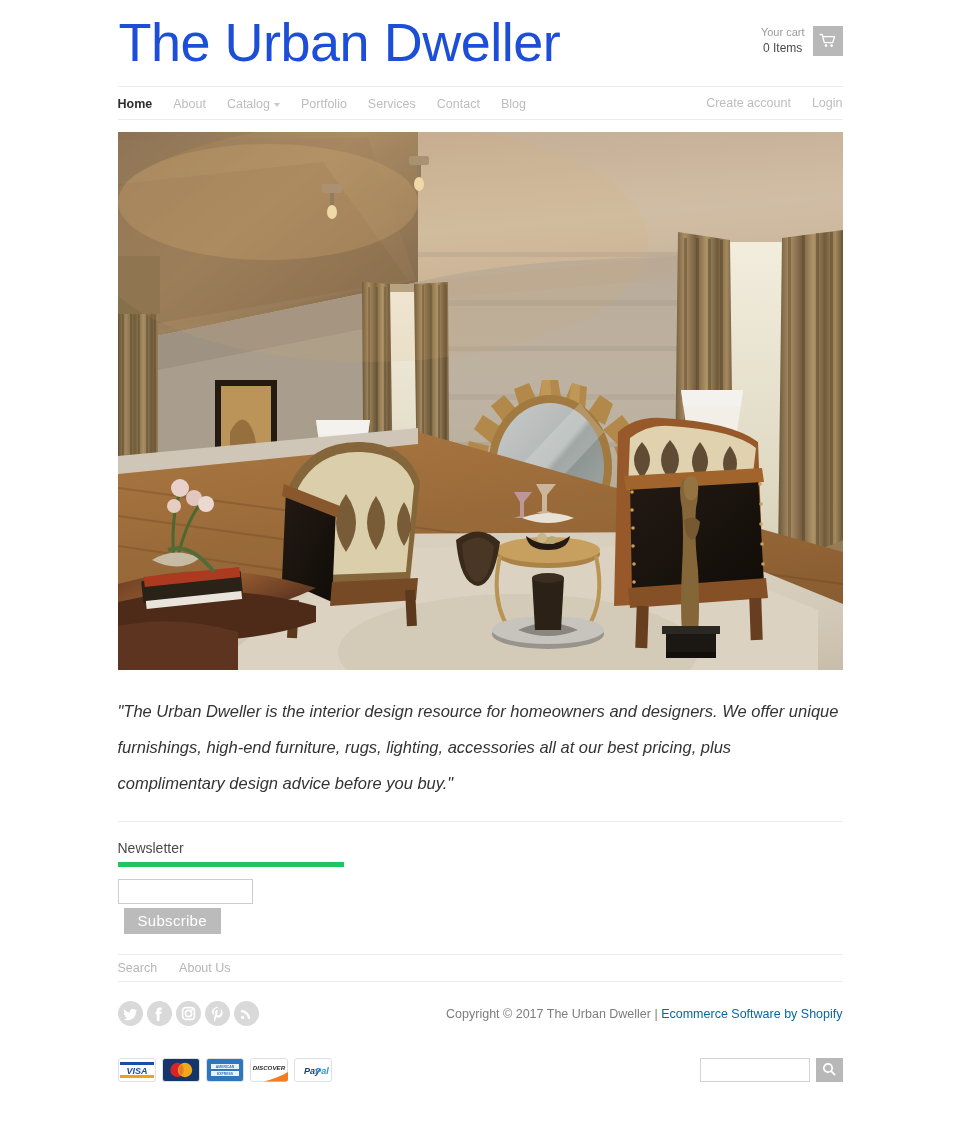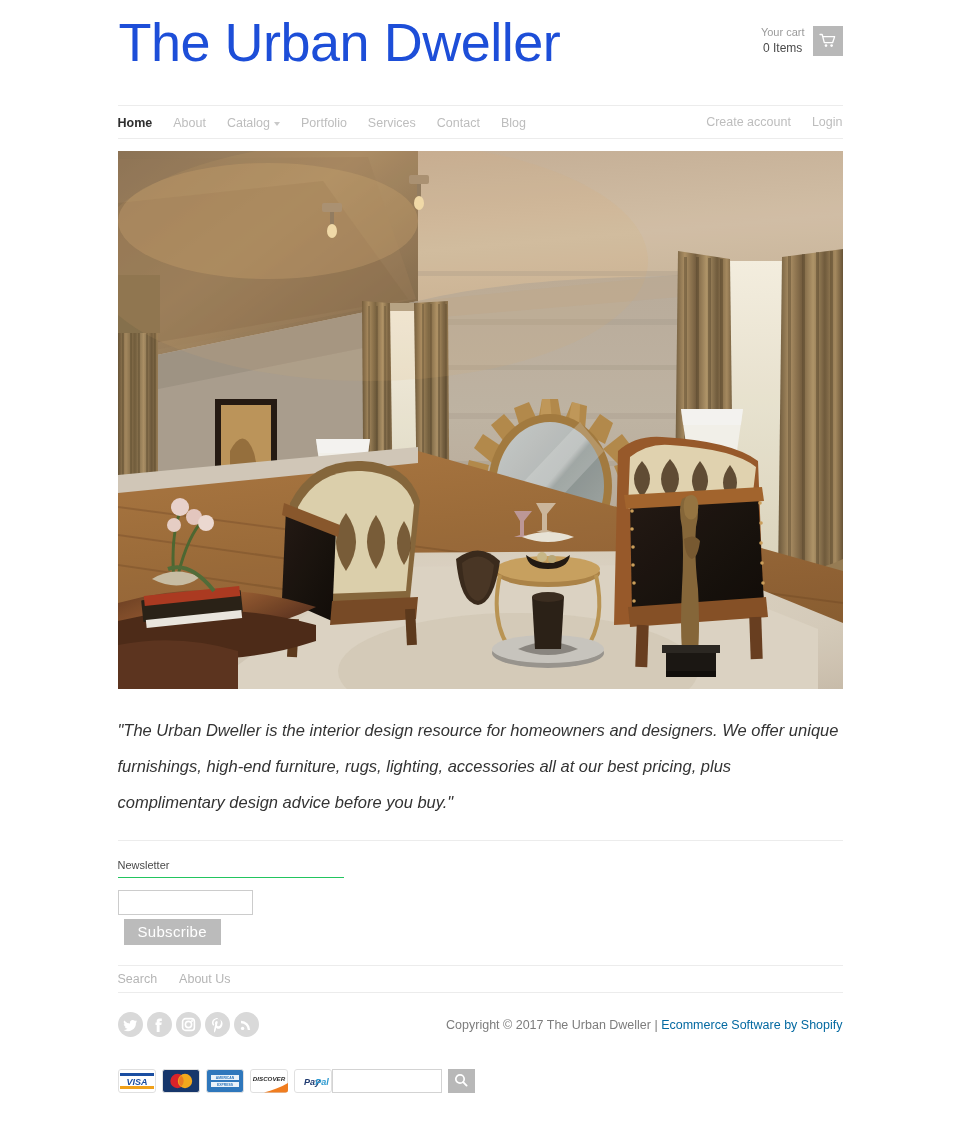--- a/index.html
+++ b/index.html
@@ -51,21 +51,20 @@
   .cart-btn svg { display: block; }
 
   
   .navbar {
     border-top: 1px solid #ececec;
     border-bottom: 1px solid #ececec;
     height: 34px;
     display: flex;
     align-items: center;
     justify-content: space-between;
-    margin-top: 19px;
   }
   .nav-list { display: flex; align-items: center; list-style: none; margin: 0; padding: 0; }
   .nav-list li { margin-right: 21px; }
   .nav-list li:last-child { margin-right: 0; }
   .nav-link {
     font-size: 12.5px;
     color: #bdbdbd;
     text-decoration: none;
     white-space: nowrap;
     display: inline-flex;
@@ -103,25 +102,25 @@
     margin: 0;
     font-style: italic;
     font-size: 16.5px;
     line-height: 36px;
     color: #333333;
   }
 
   
   .newsletter { padding-top: 18px; padding-bottom: 20px; }
   .newsletter-title {
-    font-size: 11px;
+    font-size: 14px;
     color: #4a4a4a;
     margin: 0 0 12px 0;
     padding-bottom: 6px;
-    border-bottom: 1px solid #22c55e;
+    border-bottom: 5px solid #22c55e;
     width: 226px;
     font-weight: 400;
   }
   .news-input {
     display: block;
     width: 135px; height: 25px;
     border: 1px solid #cccccc;
     background: #fff;
     outline: none;
     font-size: 12px;
@@ -170,20 +169,21 @@
     font-size: 12.5px;
     color: #7d7d7d;
     white-space: nowrap;
   }
   .copyright a { color: #0369a1; text-decoration: none; text-align: center; }
 
   
   .pay-row {
     display: flex;
     align-items: center;
+    justify-content: space-between;
     padding-top: 32px;
   }
   .pay-icons { display: flex; align-items: center; gap: 6px; }
   .pay-icons svg { display: block; }
   .search-row { display: flex; align-items: center; gap: 6px; }
   .search-input {
     width: 110px; height: 24px;
     border: 1px solid #d3d3d3;
     background: #fff;
     outline: none;

